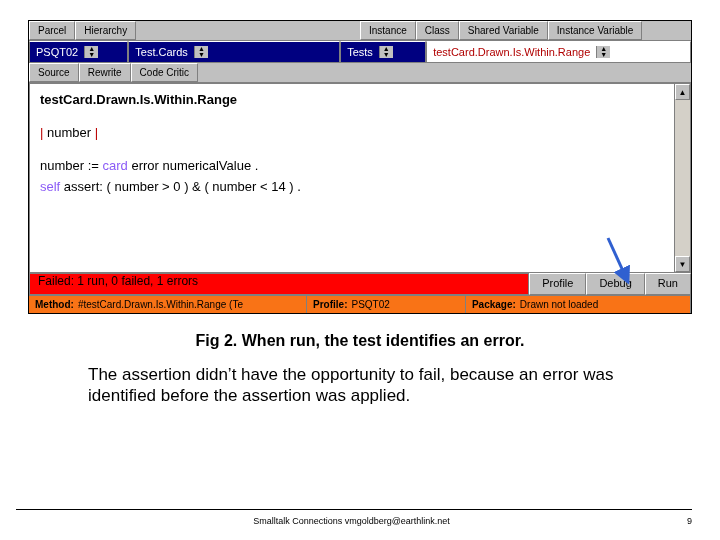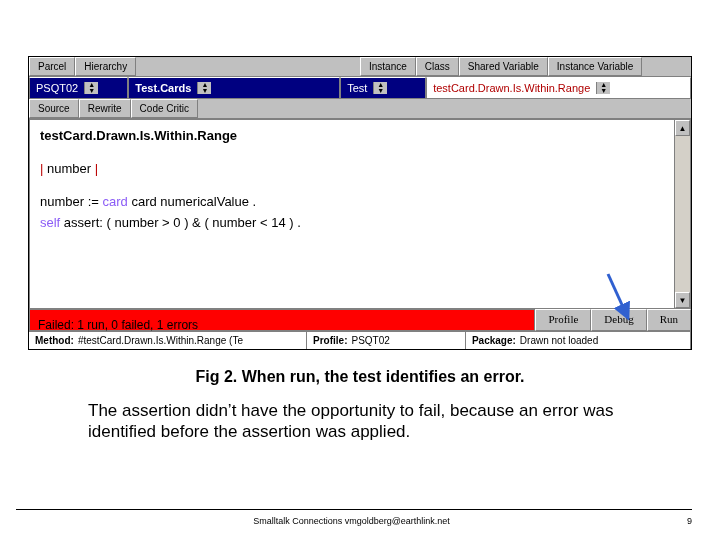--- a/index.html
+++ b/index.html
@@ -1,41 +1,41 @@
 <!DOCTYPE html>
 <html><head>
 <meta charset="utf-8">
 <style>
   * { box-sizing: border-box; margin: 0; padding: 0; }
   body { font-family: Arial, sans-serif; font-size: 11px; width: 720px; height: 540px; background: #fff; position: relative; }
   .container { padding: 20px 28px 0 28px; }
-  .ide { border: 1px solid #000; background: #c0c0c0; margin-top: 36px; }
+  .ide { border: 1px solid #000; background: #c0c0c0; }
   .tabrow { display: flex; gap: 0; background: #c0c0c0; border-bottom: 1px solid #808080; }
   .tab { padding: 3px 8px; background: #c0c0c0; border: 1px solid #fff; border-right-color:#808080; border-bottom-color:#808080; font-size: 10px; cursor: pointer; }
   .panes { display: flex; height: 22px; }
   .pane { display:flex; align-items:center; border:1px solid #808080; border-top-color:#fff; background:#fff; position:relative; }
   .pane.sel { background:#000080; color:#fff; }
   .pane .txt { padding: 2px 6px; font-size: 11px; white-space:nowrap; overflow:hidden; }
   .pane .mini { width:14px; background:#c0c0c0; border-left:1px solid #808080; display:flex; flex-direction:column; align-items:center; justify-content:center; font-size:7px; color:#000; }
   .pane .mini div { line-height:6px; }
   .code-area { background:#fff; border:1px solid #808080; position:relative; height:190px; display:flex; }
   .code-body { flex:1; padding:8px 10px; font-size:12px; }
   .code-body .title { font-weight:bold; color:#000; margin-bottom:18px; font-size:13px; }
   .code-body .line { margin-top:6px; font-family: Arial, sans-serif; font-size:13px; }
   .kw { color:#000000; }
   .pseudo { color:#8b5cf6; }
   .red { color:#b00; }
   .scrollbar { width:16px; background:#c0c0c0; border-left:1px solid #808080; display:flex; flex-direction:column; }
   .sb-btn { height:16px; background:#c0c0c0; border:1px solid #fff; border-right-color:#808080; border-bottom-color:#808080; display:flex; align-items:center; justify-content:center; font-size:8px; }
   .sb-track { flex:1; background:#d4d0c8; }
   .status-run { display:flex; height:22px; }
-  .status { flex:1; background:#ff0000; color:#000; padding:8px 8px; font-size:12px; border:1px solid #808080; }
+  .status { flex:1; background:#ff0000; color:#000; padding:0 8px; font-size:12px; border:1px solid #808080; }
   .runbtns { display:flex; }
-  .btn { padding:3px 12px; background:#c0c0c0; border:1px solid #fff; border-right-color:#808080; border-bottom-color:#808080; font-size:11px; cursor:pointer;font-family:Liberation Serif, serif; }
-  .footer { display:flex; height:18px; background:#ffffff; border-top:1px solid #808080; font-size:10px;text-align:center; }
+  .btn { padding:3px 12px; background:#c0c0c0; border:1px solid #fff; border-right-color:#808080; border-bottom-color:#808080; font-size:11px; cursor:pointer; }
+  .footer { display:flex; height:18px; background:#f97316; border-top:1px solid #808080; font-size:10px;text-align:center; }
   .footer .cell { padding:2px 6px; border-right:1px solid #808080; display:flex; align-items:center; }
   .footer .lbl { font-weight:bold; margin-right:4px; }
   .caption { text-align:center; font-size:16px; font-weight:bold; margin:18px 0 14px 0; }
   .para { font-size:17px; margin:0 18px 0 60px; line-height:1.25; }
   .bottombar { position:absolute; bottom:14px; left:16px; right:28px; border-top:1px solid #000; padding-top:6px; display:flex; justify-content:space-between; font-size:9px; }
   .arrow { position:absolute; right:50px; top:150px; pointer-events:none; }
 </style>
 </head>
 <body>
 
@@ -57,28 +57,28 @@
 
     <div class="panes">
       <div class="pane sel" style="width:15%">
         <div class="txt">PSQT02</div>
         <div class="mini">
             <div>▲</div>
             <div>▼</div>
           </div>
       </div>
       <div class="pane sel" style="width:32%">
-        <div class="txt" style="font-weight:bold">Test.Cards</div>
+        <div class="txt" style="font-weight:normal">Test.Cards</div>
         <div class="mini">
             <div>▲</div>
             <div>▼</div>
           </div>
       </div>
       <div class="pane sel" style="width:13%">
-        <div class="txt">Test</div>
+        <div class="txt">Tests</div>
         <div class="mini">
             <div>▲</div>
             <div>▼</div>
           </div>
       </div>
       <div class="pane" style="flex:1; background:#fff; color:#b00000;">
         <div class="txt">testCard.Drawn.Is.Within.Range</div>
         <div class="mini">
             <div>▲</div>
             <div>▼</div>
@@ -95,21 +95,21 @@
     <div class="code-area">
       <div class="code-body">
         <div class="title">testCard.Drawn.Is.Within.Range</div>
         <div class="line">
           <span class="red">|</span>
           <span class="kw">number</span>
           <span class="red">|</span>
         </div>
         <div style="height:12px"></div>
         <div class="line">
-          <span class="kw">number</span><span> := </span><span class="pseudo">card</span><span> card numericalValue .</span>
+          <span class="kw">number</span><span> := </span><span class="pseudo">card</span><span> error numericalValue .</span>
         </div>
         <div class="line">
           <span class="pseudo">self</span><span> assert:   ( </span><span class="kw">number</span><span> &gt; 0 )    &amp;    ( </span><span class="kw">number</span><span>  &lt; 14 ) .</span>
         </div>
       </div>
       <div class="scrollbar">
         <div class="sb-btn">▲</div>
         <div class="sb-track"></div>
         <div class="sb-btn">▼</div>
       </div>

